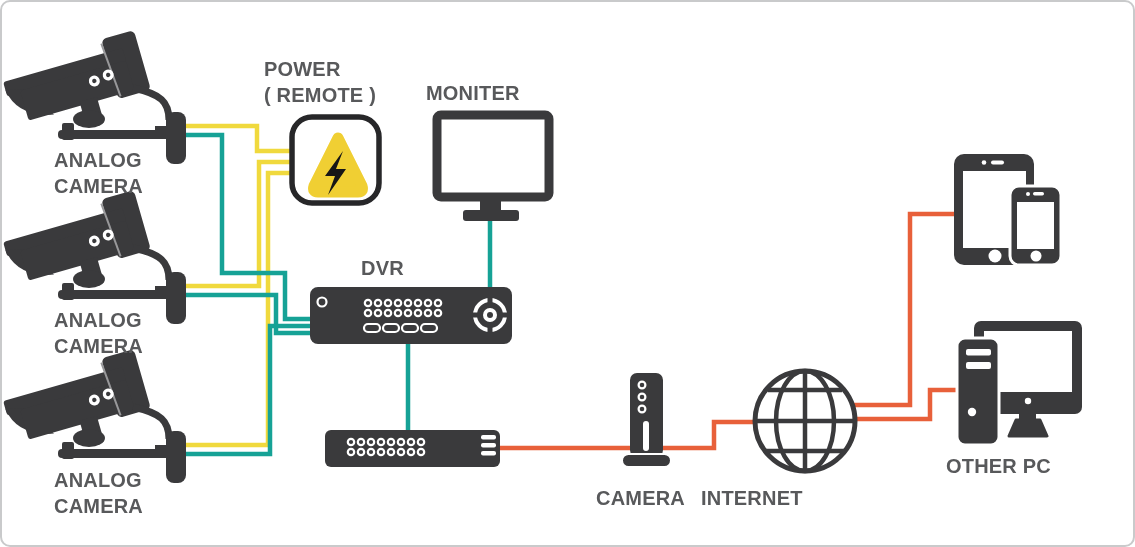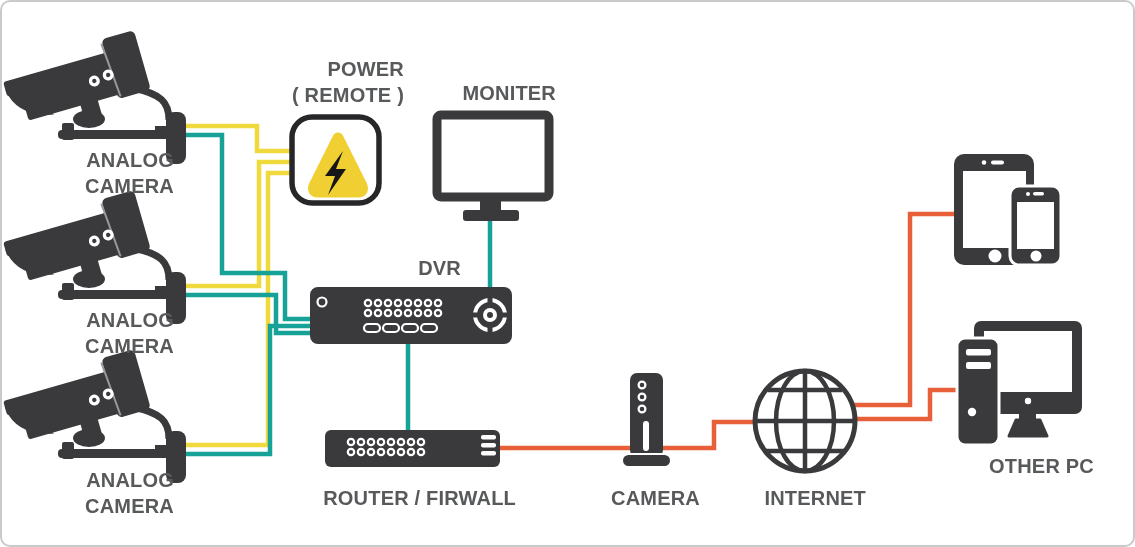--- a/index.html
+++ b/index.html
@@ -14,21 +14,21 @@
     font-family:"Liberation Sans", sans-serif;
   }
   .canvas svg{position:absolute;left:0;top:0;}
   .label{
     position:absolute;
     font-weight:700;
     font-size:20px;
     line-height:1.28;
     letter-spacing:.2px;
     color:var(--label,#58595b);
-    text-align:right;
+    text-align:left;
     white-space:normal;
   }
   .label span{display:block;}
   .wire{fill:none;stroke-width:4.5;}
   .wire.power{stroke:var(--power-cable,#f0d93d);}
   .wire.video{stroke:var(--video-cable,#16a296);}
   .wire.net{stroke:var(--net-cable,#e8603a);}
   .dev{fill:var(--device,#3a3a3c);}
   .w{fill:#fff;}
   .ring{fill:none;stroke:#fff;stroke-width:2.2;}
@@ -219,17 +219,16 @@
   <div class="label" style="left:52px;top:306px;width:120px">ANALOG CAMERA</div>
   <div class="label" style="left:52px;top:466px;width:120px">ANALOG CAMERA</div>
 
   <div class="label" style="left:262px;top:55px;width:140px">
     <span>POWER</span>
     <span>( REMOTE )</span>
   </div>
 
   <div class="label" style="left:359px;top:254px;width:100px">DVR</div>
   <div class="label" style="left:424px;top:79px;width:130px">MONITER</div>
-  <div class="label" style="left:306px;top:484px;width:208px">ROUTER / FIRWALL</div>
   <div class="label" style="left:594px;top:484px;width:104px">CAMERA</div>
-  <div class="label" style="left:742px;top:484px;width:122px">INTERNET</div>
+  <div class="label" style="left:699px;top:484px;width:122px">INTERNET</div>
   <div class="label" style="left:944px;top:452px;width:148px">OTHER PC</div>
 </div>
 
 </body></html>

